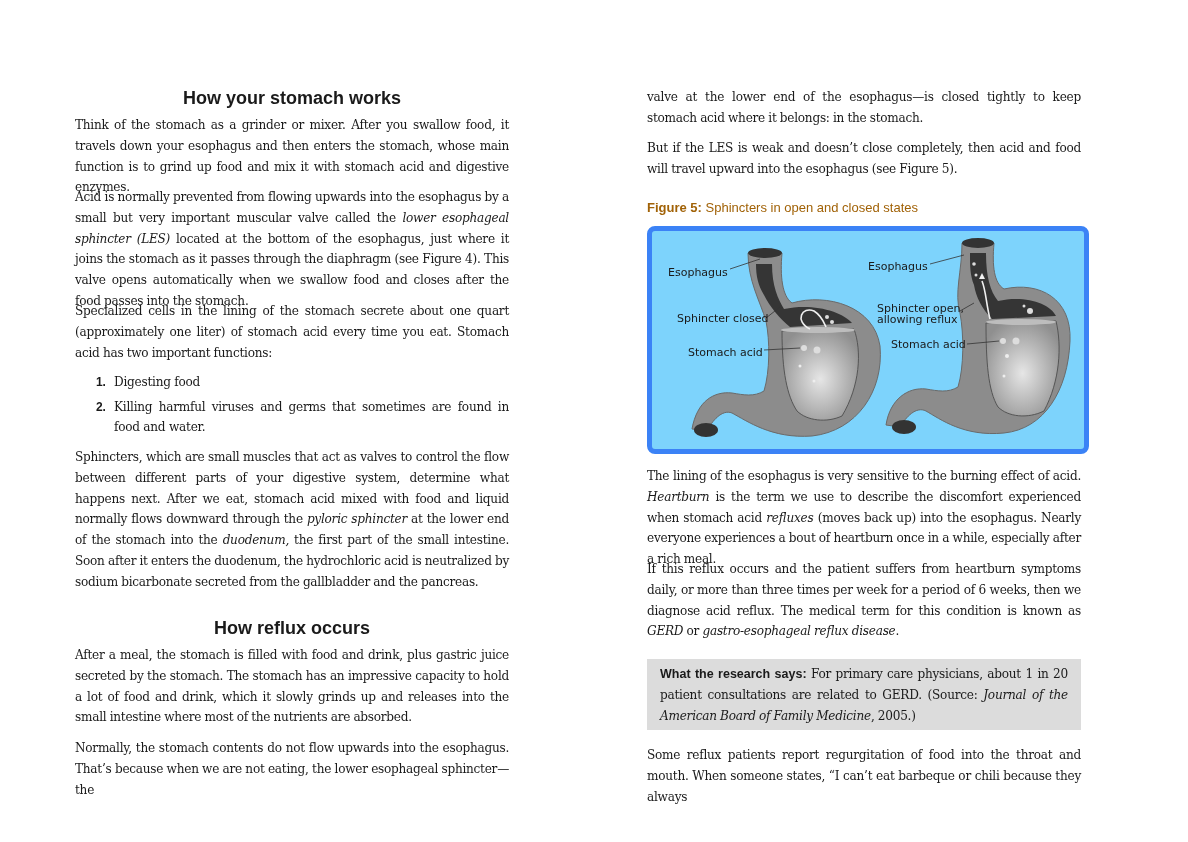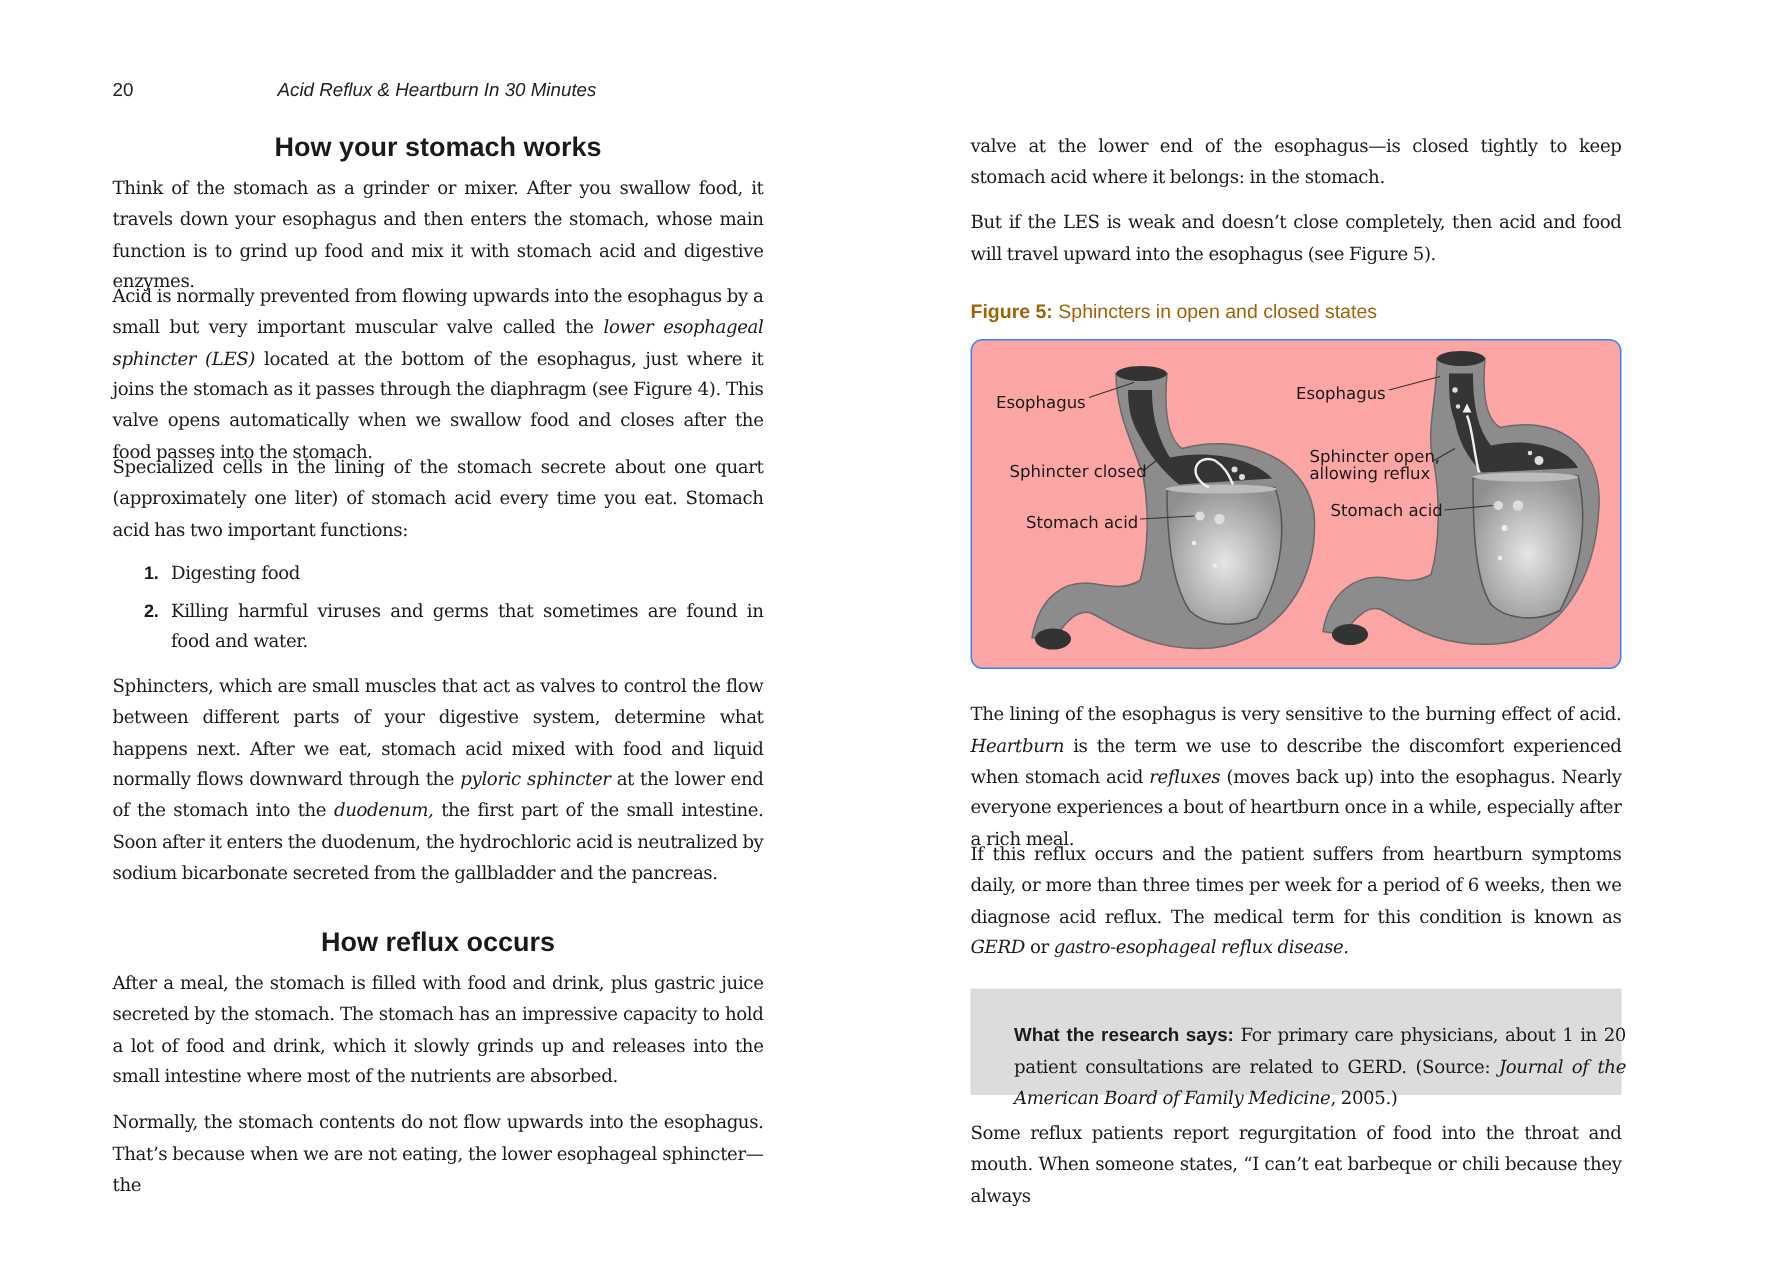--- a/index.html
+++ b/index.html
@@ -23,38 +23,34 @@
   .body-text i { font-style:italic; }
   ol.list { position:absolute; left:0; width:434px; margin:0; padding:0; list-style:none;
     font-family:"DejaVu Serif", "Liberation Serif", serif; font-size:12.1px; line-height:20px;
     letter-spacing:-0.25px; color:#1a1a1a; }
   ol.list li { position:relative; padding-left:39px; margin-bottom:5px; text-align:justify; }
   ol.list li .marker { position:absolute; left:21px; top:0; font-family:"Liberation Sans", sans-serif;
     font-weight:bold; font-size:12px; }
   .fig-caption { position:absolute; left:0; top:200px; font-family:"Liberation Sans", sans-serif;
     font-size:13px; color:#a16207; }
   .fig-caption b { font-weight:bold; }
-  .figure { position:absolute; left:0; top:226px; width:432px; height:218px; border:1px solid #3b82f6;
-    border-radius:8px; background:#fca5a5; overflow:hidden; }
+  .figure { position:absolute; left:0; top:226px; width:432px; height:218px; border:5px solid #3b82f6;
+    border-radius:8px; background:#7dd3fc; overflow:hidden; }
   .fig-label { position:absolute; font-family:"DejaVu Sans", "Liberation Sans", sans-serif;
     font-size:11px; color:#1a1a1a; line-height:11px; white-space:nowrap; }
   .callout { position:absolute; left:0; top:659px; width:434px; height:71px; background:#dcdcdc; }
-  .callout p { margin:16px; position:absolute; left:13px; top:5px; width:408px;
+  .callout p { margin:0; position:absolute; left:13px; top:5px; width:408px;
     font-family:"DejaVu Serif", "Liberation Serif", serif; font-size:12.1px; line-height:21px;
     text-align:justify; letter-spacing:-0.25px; word-spacing:-0.3px; color:#1a1a1a; }
   .callout .lead { font-family:"Liberation Sans", sans-serif; font-weight:bold; font-size:12.5px; letter-spacing:0; }
 </style>
 </head>
 <body>
 
 <div class="page left">
-  <div class="run-head">
-    <span class="num">20</span>
-    <span class="title">Acid Reflux &amp; Heartburn In 30 Minutes</span>
-  </div>
 
   <h2 style="top:88px;">How your stomach works</h2>
 
   <p class="body-text" style="top:115px;">Think of the stomach as a grinder or mixer. After you swallow food, it travels down your esophagus and then enters the stomach, whose main function is to grind up food and mix it with stomach acid and digestive enzymes.</p>
 
   <p class="body-text" style="top:187px;"><span>Acid is normally prevented from flowing upwards into the esophagus by a small but very important muscular valve called the </span><i>lower esophageal sphincter (LES)</i><span> located at the bottom of the esophagus, just where it joins the stomach as it passes through the diaphragm (see Figure 4). This valve opens automatically when we swallow food and closes after the food passes into the stomach.</span></p>
 
   <p class="body-text" style="top:301px;">Specialized cells in the lining of the stomach secrete about one quart (approximately one liter) of stomach acid every time you eat. Stomach acid has two important functions:</p>
 
   <ol class="list" style="top:372px;">

